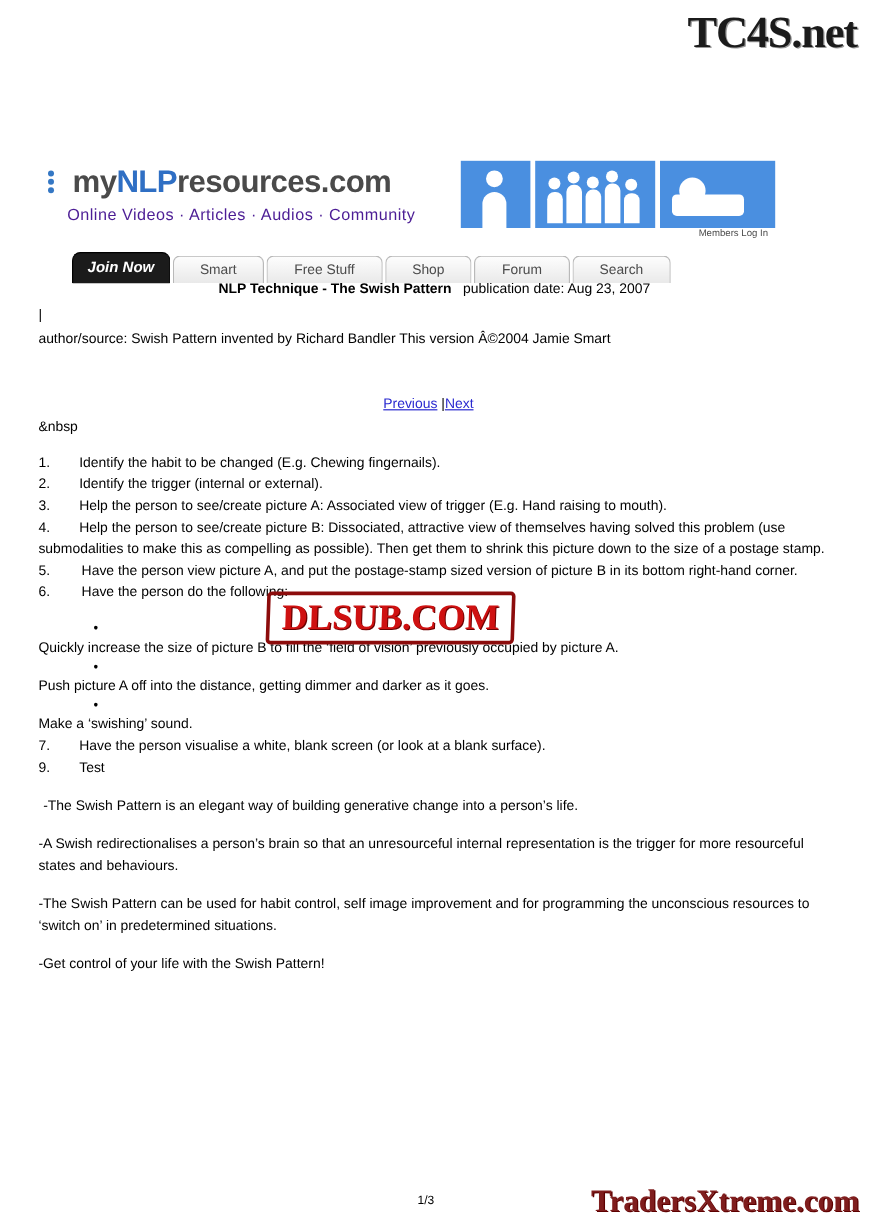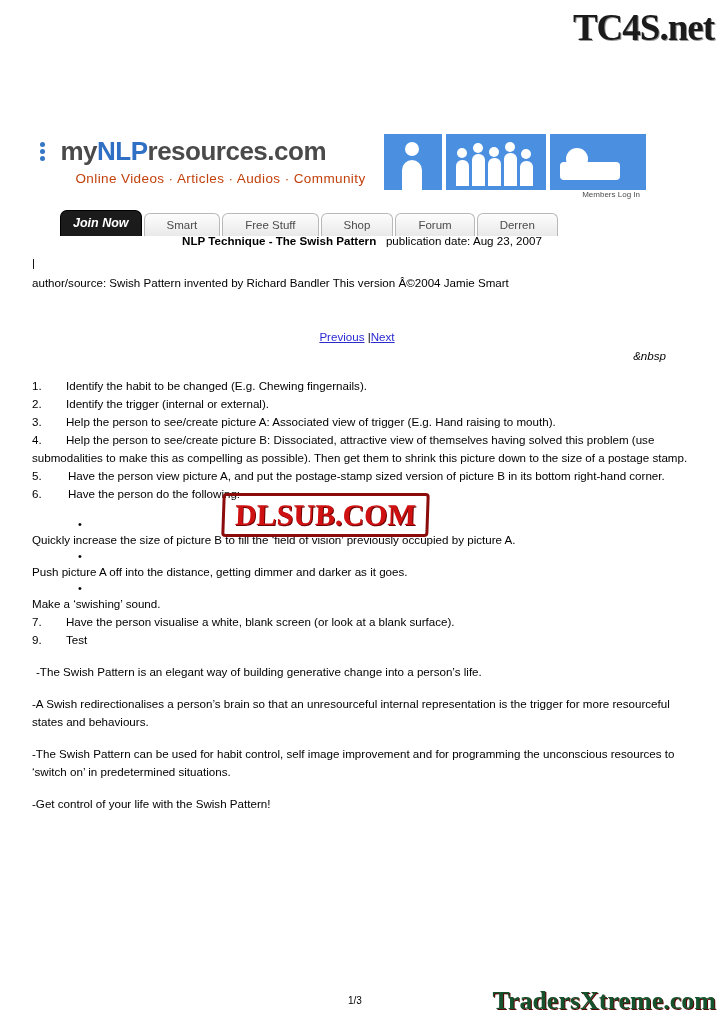--- a/index.html
+++ b/index.html
@@ -64,23 +64,22 @@
     font-size: 26px;
     font-weight: bold;
     color: #4a4a4a;
     letter-spacing: -0.5px;
   }
   .logo-text .blue { color: #2f6fc4; }
   .logo-sub {
     margin-top: 4px;
     margin-left: 16px;
     font-size: 13.5px;
-    color: #c2410c;
+    color: #4c1d95;
     letter-spacing: 0.4px;
-    text-align: center;
   }
 
   .hero-imgs {
     position: absolute;
     left: 352px;
     top: 6px;
     display: flex;
     gap: 4px;
   }
   .hero {
@@ -171,25 +170,24 @@
     margin-top: 36px;
     text-align: center;
     padding-right: 10px;
     font-size: 11.6px;
   }
   .navlinks a {
     color: #2a2ad0;
     text-decoration: underline;
   }
   .nbsp-line {
-    text-align: right;
+    text-align: left;
     padding-right: 26px;
     font-size: 11.6px;
     margin-top: 1px;
-    font-style: italic;
   }
 
   ol.steps {
     list-style: none;
     margin: 12px 0 0 0;
     padding: 0;
   }
   ol.steps li {
     margin: 0 0 0 0;
     padding: 0 0 0 0;
@@ -249,21 +247,21 @@
     font-size: 10px;
     color: #000;
   }
   .txwm {
     position: absolute;
     right: 8px;
     bottom: 8px;
     font-family: "Liberation Serif", serif;
     font-weight: bold;
     font-size: 26px;
-    color: #14532d;
+    color: #7f1d1d;
     text-shadow: 1px 1px 0 #5d0000;
   }
 </style>
 </head>
 <body>
 
 <div class="tc4s">TC4S.net</div>
 
 <div class="header">
 
@@ -297,21 +295,21 @@
   </div>
 
   <div class="members-log">Members Log In</div>
 
   <div class="navbar">
     <div class="nav-join">Join Now</div>
     <div class="nav-tab">Smart</div>
     <div class="nav-tab">Free Stuff</div>
     <div class="nav-tab">Shop</div>
     <div class="nav-tab">Forum</div>
-    <div class="nav-tab">Derren</div>
+    <div class="nav-tab">Search</div>
   </div>
 </div>
 
 <div class="doc">
 
   <div class="title-row">
     <span class="title">NLP Technique - The Swish Pattern</span>
     &nbsp;&nbsp;<span>publication date: Aug 23, 2007</span>
   </div>
 

